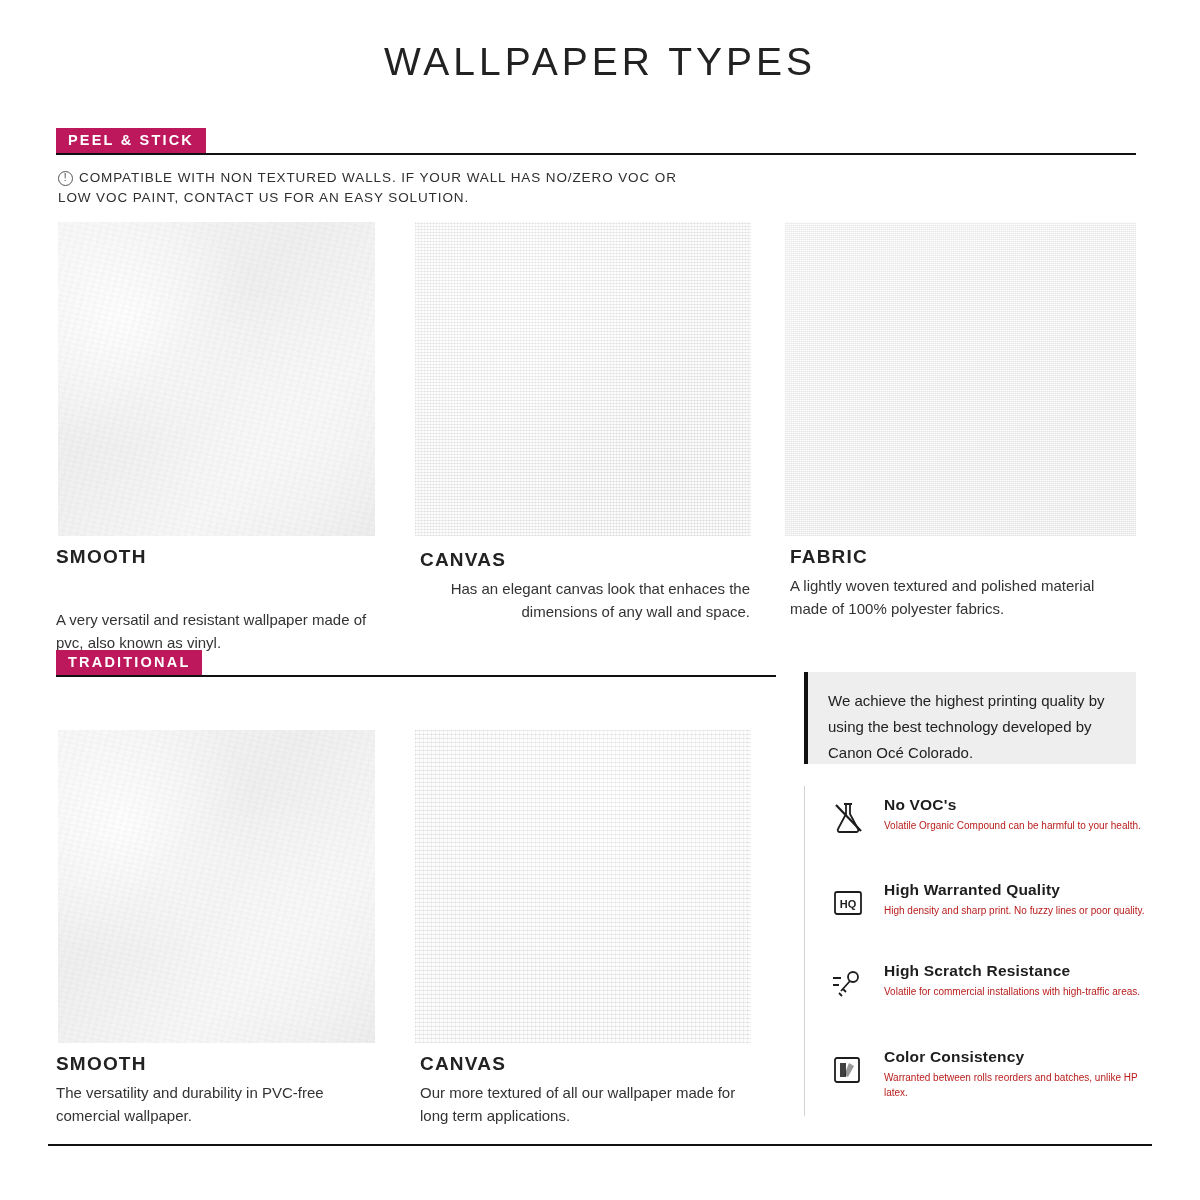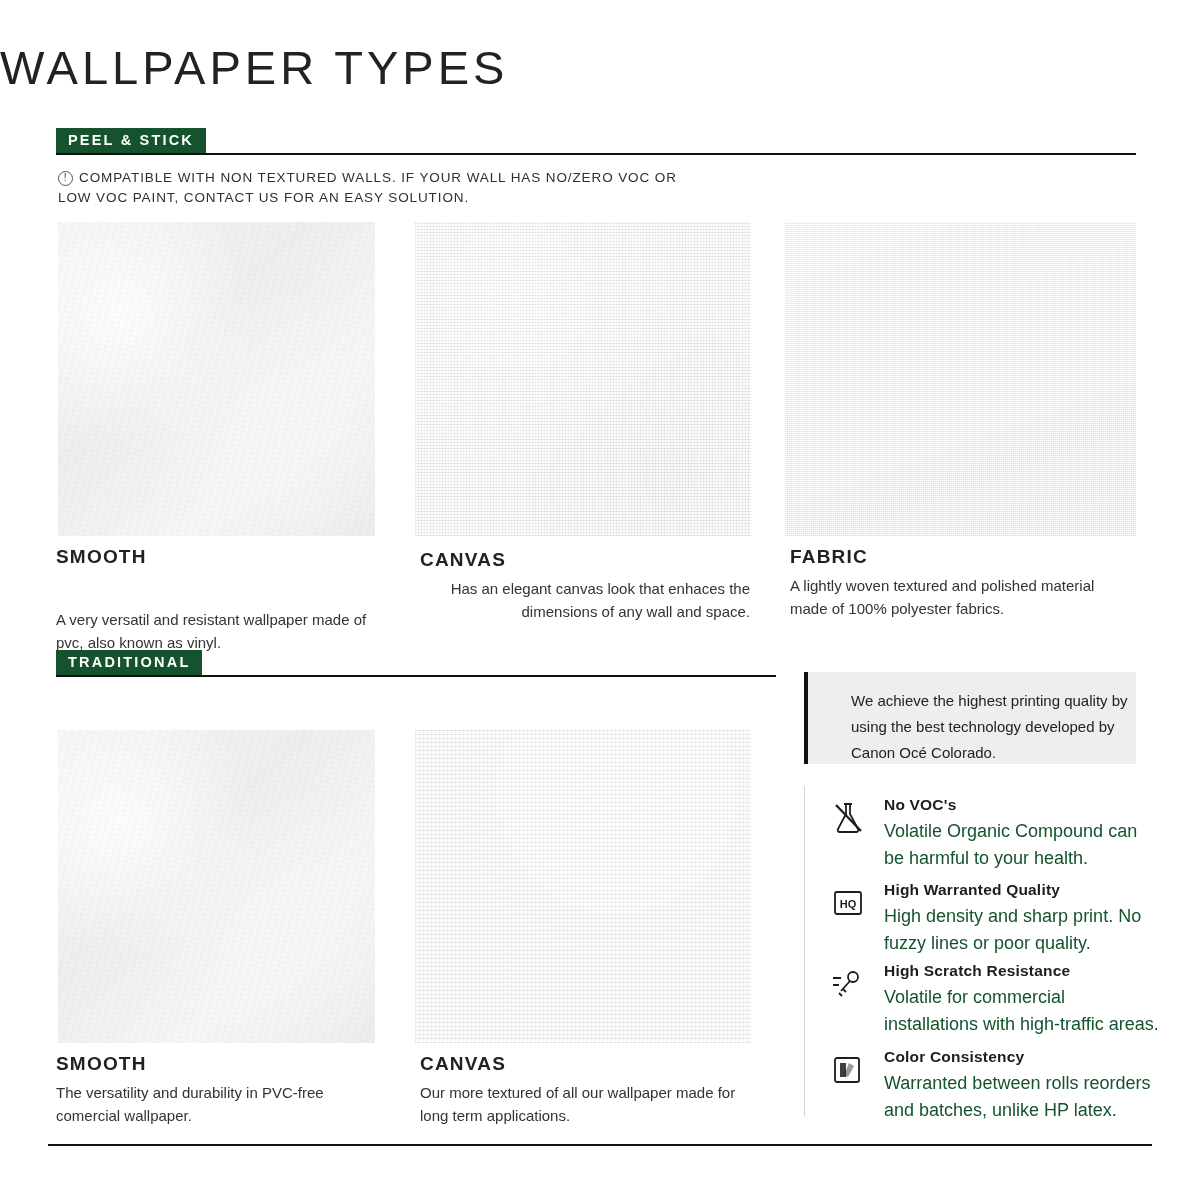--- a/index.html
+++ b/index.html
@@ -22,38 +22,38 @@
     width: 1200px;
     height: 1200px;
   }
 
   
   .main-title {
     position: absolute;
     left: 0;
     top: 40px;
     width: 1200px;
-    text-align: left;
-    font-size: 47px;
+    text-align: center;
+    font-size: 39px;
     letter-spacing: 4px;
     font-weight: 400;
     color: #222;
     font-family: "Liberation Sans", sans-serif;
   }
 
   
   .section-head {
     position: absolute;
     height: 24px;
   }
   .section-head .tag {
     position: absolute;
     left: 0;
     top: 0;
-    background: #14532d;
+    background: #be185d;
     color: #fff;
     font-size: 14.5px;
     letter-spacing: 2.2px;
     font-weight: 700;
     padding: 5px 12px 6px 12px;
     line-height: 1;
     white-space: nowrap;
   }
   .section-head .rule {
     position: absolute;
@@ -195,23 +195,23 @@
     font-size: 15.5px;
     font-weight: 700;
     color: #1d1d1d;
     letter-spacing: 0.2px;
     white-space: nowrap;
   }
   .feature .f-desc {
     position: absolute;
     left: 56px;
     top: 22px;
-    font-size: 18px;
+    font-size: 10px;
     line-height: 1.5;
-    color: #14532d;
+    color: #b91c1c;
     width: 275px;
   }
 
   .footer-rule {
     position: absolute;
     left: 48px;
     top: 1144px;
     width: 1104px;
     height: 2px;
     background: #111;
@@ -256,21 +256,21 @@
   <div class="swatch sw-canvas2" style="left:415px; top:730px; width:336px; height:313px;"></div>
 
   <div class="card-title" style="left:56px; top:1053px;">SMOOTH</div>
   <div class="card-desc" style="left:56px; top:1082px; width:330px;">The versatility and durability in PVC-free comercial wallpaper.</div>
 
   <div class="card-title" style="left:420px; top:1053px;">CANVAS</div>
   <div class="card-desc" style="left:420px; top:1082px; width:330px;">Our more textured of all our wallpaper made for long term applications.</div>
 
   <div class="quote-box" style="left:804px; top:672px; width:332px; height:92px;"></div>
   <div class="quote-bar" style="left:804px; top:672px; height:92px;"></div>
-  <div class="quote-text" style="left:851px; top:688px; width:290px;">We achieve the highest printing quality by using the best technology developed by Canon Océ Colorado.</div>
+  <div class="quote-text" style="left:828px; top:688px; width:290px;">We achieve the highest printing quality by using the best technology developed by Canon Océ Colorado.</div>
 
   <div class="vdivider" style="left:804px; top:786px; height:330px;"></div>
 
   <div class="feature" style="left:828px; top:796px;">
     <div class="f-icon">
       <svg viewBox="0 0 40 40" width="40" height="40" fill="none" stroke="#1d1d1d" stroke-width="1.8">
         <path d="M16 6 h8 M18 6 v10 L10 31 a2 2 0 0 0 2 3 h16 a2 2 0 0 0 2-3 L22 16 V6"></path>
         <line x1="8" y1="7" x2="33" y2="33" stroke="#1d1d1d" stroke-width="2.2"></line>
       </svg>
     </div>

